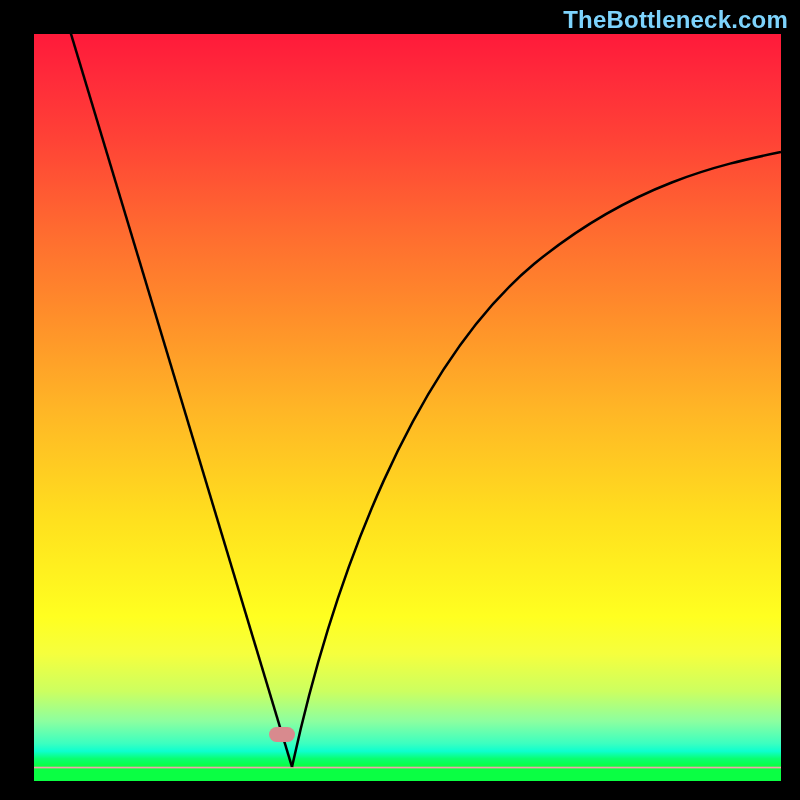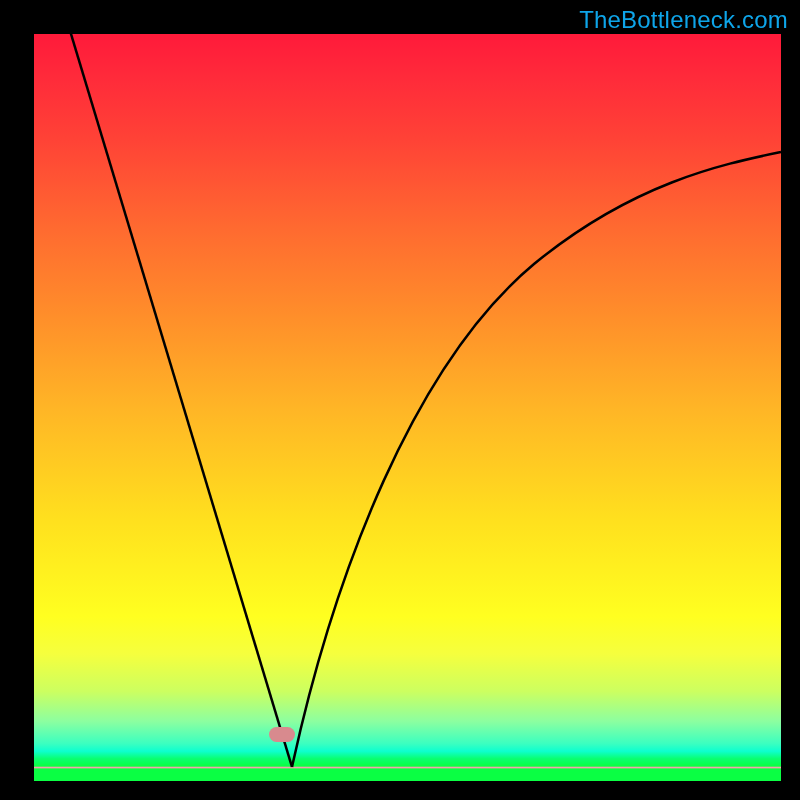--- a/index.html
+++ b/index.html
@@ -46,23 +46,23 @@
       #0aff43 98%,
       #ff9fb0 98.2%,
       #0aff43 98.4%,
       #0aff43 100%
     );
   }
   .watermark {
     position: absolute;
     top: 6px;
     right: 12px;
-    color: #0ea5e9;
+    color: #7dd3fc;
     font-size: 24px;
-    font-weight: 400;
+    font-weight: 700;
     letter-spacing: 0.2px;
   }
   svg.curve {
     position: absolute;
     inset: 0;
   }
   .marker {
     position: absolute;
     width: 26px;
     height: 15px;

